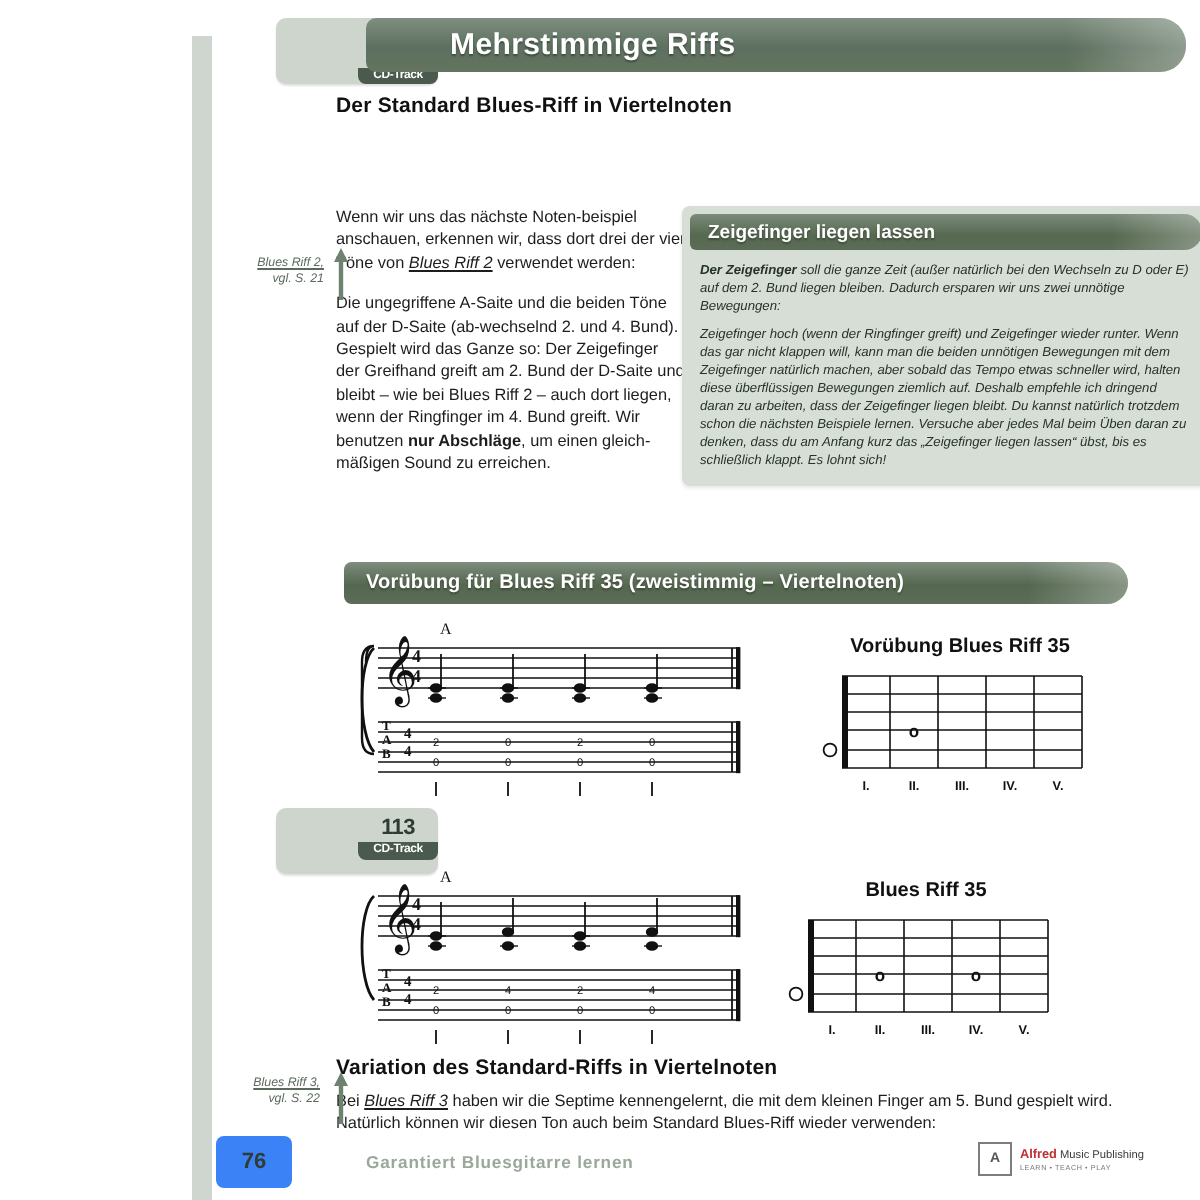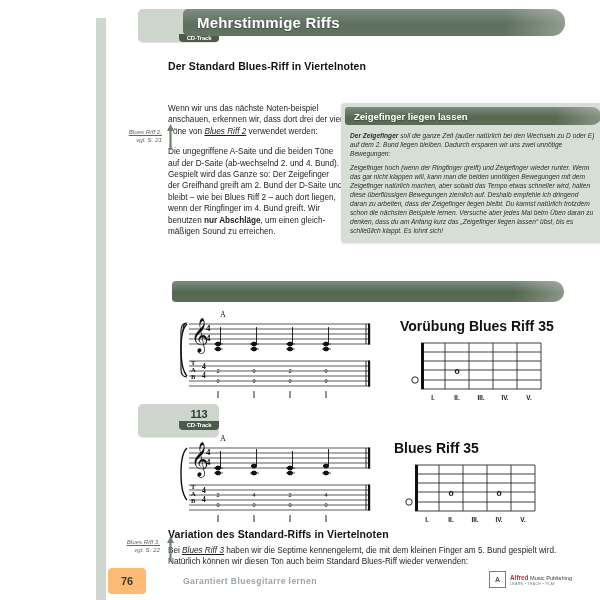--- a/index.html
+++ b/index.html
@@ -46,35 +46,35 @@
   }
   #cdbadge-top{left:138px;top:9px;}
   #cdbadge-mid{left:138px;top:404px;}
   #cdbadge-mid .l1{font-size:11px;padding-top:5px;}
 
   
   .title-bar{
     position:absolute;left:183px;top:9px;width:382px;height:27px;
     background:linear-gradient(to bottom,#7e8f7f 0%,#5d6f5f 55%,#63755f 100%);
     border-radius:5px 13px 13px 5px;
-    display:flex;align-items:center;
+    display:flex;align-items:center;padding-left:28px;
   }
   .title-bar .txt{
     color:#ffffff;font-size:15px;font-weight:bold;
     padding-left:14px;letter-spacing:.2px;
     text-shadow:0 1px 1px rgba(0,0,0,.35);
   }
   .title-bar .fade{
     position:absolute;right:0;top:0;width:60px;height:100%;
     background:linear-gradient(to right,rgba(255,255,255,0),rgba(255,255,255,.30));
     border-radius:0 13px 13px 0;
   }
 
   
-  .content{position:absolute;left:168px;top:60px;width:396px;}
+  .content{position:absolute;left:168px;top:47px;width:396px;}
   h2.sec-head{
     font-size:10.5px;font-weight:bold;margin:0 0 5px 0;color:#111;
     letter-spacing:.1px;
   }
   p.body{
     font-size:8.2px;line-height:11.4px;margin:0 0 7px 0;color:#1d1d1d;
     text-align:left;
   }
   p.body b{font-weight:bold;}
   .narrow{width:175px;}
@@ -140,28 +140,28 @@
     border-radius:0 11px 11px 0;
   }
 
   
   .notation{position:absolute;}
   .notation svg{display:block;}
 
   
   .fretbox{position:absolute;}
   .fretbox .fb-title{
-    font-size:14px;font-weight:bold;margin-bottom:5px;color:#111;
+    font-size:10px;font-weight:bold;text-align:center;margin-bottom:5px;color:#111;
   }
   .fretbox svg{display:block;margin:0 auto;}
 
   
   .pagenum-box{
     position:absolute;left:108px;top:568px;width:38px;height:26px;
-    background:#fdba74;border-radius:4px;
+    background:#3b82f6;border-radius:4px;
     display:flex;align-items:center;justify-content:center;
   }
   .pagenum-box span{font-size:11px;font-weight:bold;color:#2f3b33;}
   .footer-title{
     position:absolute;left:183px;top:576px;
     font-size:8.6px;font-weight:bold;color:#9aa89c;letter-spacing:.4px;
   }
   .publisher{
     position:absolute;right:28px;top:571px;
     display:flex;align-items:center;gap:4px;
@@ -218,20 +218,21 @@
       <span>Zeigefinger liegen lassen</span>
       <div class="fade"></div>
     </div>
     <div class="tip-body">
       <p><b>Der Zeigefinger</b> soll die ganze Zeit (außer natürlich bei den Wechseln zu D oder E) auf dem 2. Bund liegen bleiben. Dadurch ersparen wir uns zwei unnötige Bewegungen:</p>
       <p>Zeigefinger hoch (wenn der Ringfinger greift) und Zeigefinger wieder runter. Wenn das gar nicht klappen will, kann man die beiden unnötigen Bewegungen mit dem Zeigefinger natürlich machen, aber sobald das Tempo etwas schneller wird, halten diese überflüssigen Bewegungen ziemlich auf. Deshalb empfehle ich dringend daran zu arbeiten, dass der Zeigefinger liegen bleibt. Du kannst natürlich trotzdem schon die nächsten Beispiele lernen. Versuche aber jedes Mal beim Üben daran zu denken, dass du am Anfang kurz das „Zeigefinger liegen lassen“ übst, bis es schließlich klappt. Es lohnt sich!</p>
     </div>
   </div>
 
   <div class="sec-bar" style="left:172px;top:281px;width:392px;">
+    <span>Vorübung für Blues Riff 35 (zweistimmig – Viertelnoten)</span>
     <div class="fade"></div>
   </div>
 
   <div class="notation" style="left:175px;top:307px;">
     <svg width="215" height="92" viewBox="0 0 215 92">
       <text x="45" y="10" font-family="Liberation Serif, serif" font-size="8" fill="#111">A</text>
 
       <path d="M12 16 Q6 16 6 24 L6 62 Q6 70 12 70 M12 16 Q8 16 8 24" stroke="#111" stroke-width="1.2" fill="none"></path>
       <path d="M12 17 C4 24 4 60 12 69" stroke="#111" stroke-width="1.4" fill="none"></path>
 
@@ -432,21 +433,21 @@
       <rect x="193" y="53.6" width="2.2" height="26" fill="#111"></rect>
       <g stroke="#111" stroke-width="0.9">
         <line x1="43" y1="84" x2="43" y2="91"></line>
         <line x1="79" y1="84" x2="79" y2="91"></line>
         <line x1="115" y1="84" x2="115" y2="91"></line>
         <line x1="151" y1="84" x2="151" y2="91"></line>
       </g>
     </svg>
   </div>
 
-  <div class="fretbox" style="left:394px;top:440px;width:160px;">
+  <div class="fretbox" style="left:383px;top:440px;width:160px;">
     <div class="fb-title">Blues Riff 35</div>
     <svg width="150" height="66" viewBox="0 0 150 66">
       <rect x="16" y="4" width="3" height="46" fill="#111"></rect>
       <g stroke="#111" stroke-width="0.8">
         <line x1="16" y1="4" x2="136" y2="4"></line>
         <line x1="16" y1="13" x2="136" y2="13"></line>
         <line x1="16" y1="22" x2="136" y2="22"></line>
         <line x1="16" y1="31" x2="136" y2="31"></line>
         <line x1="16" y1="41" x2="136" y2="41"></line>
         <line x1="16" y1="50" x2="136" y2="50"></line>

